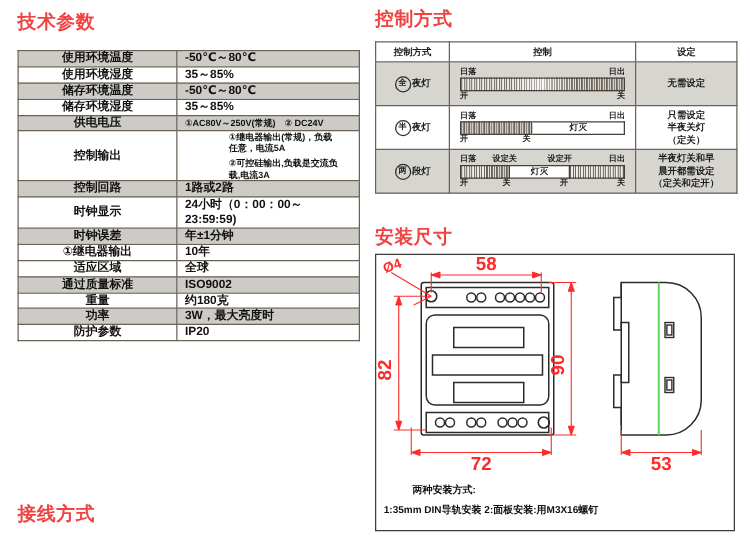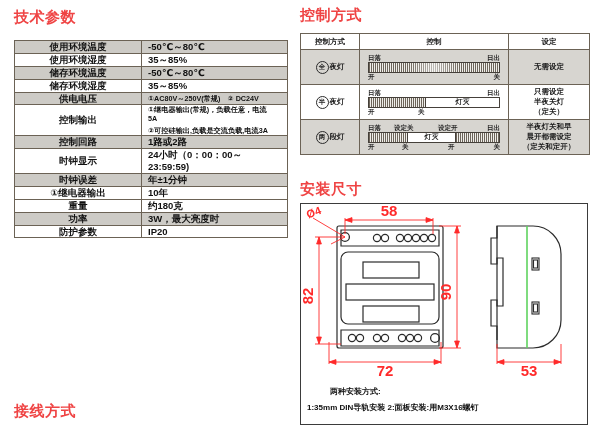--- a/index.html
+++ b/index.html
@@ -44,21 +44,21 @@
     white-space: nowrap;
   }
   #spec-table td.v {
     padding-left: 6px;
     font-weight: bold;
   }
   #spec-table tr.shade td { background: #cdcbc6; }
   #spec-table tr.plain td { background: #ffffff; }
   #spec-table tr.tall td { height: 30px; }
   #spec-table tr td.v.small { font-size: 7.2px; font-weight: bold; }
-  .vline { display:block; }
+  .vline { display:block;margin-left:35px; }
   .vline + .vline { margin-top: 3px; }
 
   
   #ctrl-table {
     position: absolute;
     left: 300px; top: 33px;
     width: 288px;
     border-collapse: collapse;
     border: 1px solid #6b6255;
     table-layout: fixed;
@@ -180,20 +180,28 @@
     </tr>
     <tr class="shade">
       <td class="k">时钟误差</td>
       <td class="v">年±1分钟</td>
     </tr>
     <tr class="plain">
       <td class="k">①继电器输出</td>
       <td class="v">10年</td>
     </tr>
     <tr class="plain">
+      <td class="k">适应区域</td>
+      <td class="v">全球</td>
+    </tr>
+    <tr class="shade">
+      <td class="k">通过质量标准</td>
+      <td class="v">ISO9002</td>
+    </tr>
+    <tr class="plain">
       <td class="k">重量</td>
       <td class="v">约180克</td>
     </tr>
     <tr class="shade">
       <td class="k">功率</td>
       <td class="v">3W，最大亮度时</td>
     </tr>
     <tr class="plain">
       <td class="k">防护参数</td>
       <td class="v">IP20</td>

